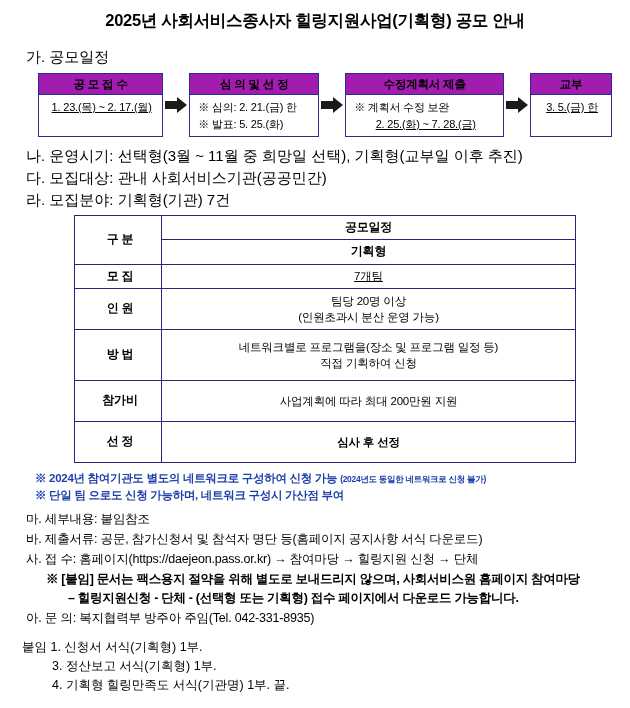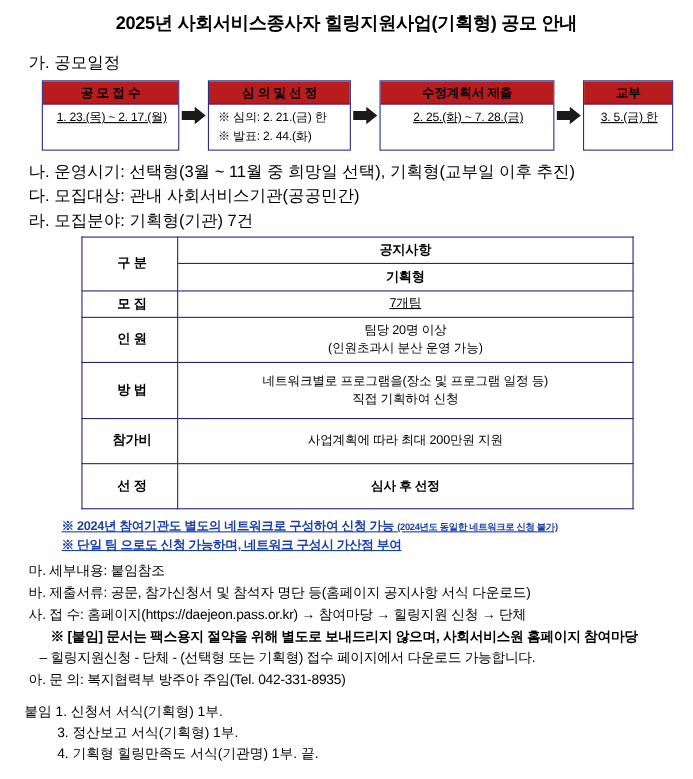--- a/index.html
+++ b/index.html
@@ -47,21 +47,21 @@
     margin: 6px 0 10px 22px;
     width: 574px;
   }
   .flow-box {
     border: 1px solid #2b2b8f;
     box-sizing: border-box;
     display: flex;
     flex-direction: column;
   }
   .flow-box .hd {
-    background: #b91c1c;
+    background: #a21caf;
     border-bottom: 1px solid #2b2b8f;
     text-align: center;
     font-size: 11.5px;
     font-weight: bold;
     padding: 3px 0 2px 0;
     letter-spacing: -0.2px;
   }
   .flow-box .bd {
     padding: 4px 6px 4px 8px;
     font-size: 11px;
@@ -110,47 +110,46 @@
     text-indent: 4px;
   }
   .tall { height: 34px; }
   .taller { height: 44px; }
   .ul { text-decoration: underline; }
   
   .note {
     color: #1c3faa;
     font-weight: bold;
     font-size: 11.5px;
-    margin: 0 0 2px 40px;
-    letter-spacing: -0.3px;
-    white-space: nowrap;
-    text-decoration: underline;
+    margin: 0 0 2px 19px;
+    letter-spacing: -0.3px;
+    white-space: nowrap;
   }
   .note .small {
     font-size: 8.5px;
     font-weight: bold;
   }
   .note-first { margin-top: 8px; }
   .body-line {
     margin: 0 0 3px 10px;
     font-size: 12.5px;
     white-space: nowrap;
     letter-spacing: -0.2px;
   }
   .indent-note {
     margin: 0 0 2px 30px;
     font-size: 12.5px;
     font-weight: bold;
     letter-spacing: -0.3px;
     white-space: nowrap;
   }
   .indent-note2 {
-    margin: 0 0 3px 20px;
-    font-size: 12.5px;
-    font-weight: normal;
+    margin: 0 0 3px 52px;
+    font-size: 12.5px;
+    font-weight: bold;
     letter-spacing: -0.3px;
     white-space: nowrap;
   }
   .attach-head {
     margin: 12px 0 2px 6px;
     font-size: 12.5px;
     white-space: nowrap;
   }
   .attach-item {
     margin: 0 0 2px 36px;
@@ -176,31 +175,32 @@
     </div>
     <div class="arrow">
       <svg width="23" height="16" viewBox="0 0 23 16">
           <polygon points="0,4 12,4 12,0 22,8 12,16 12,12 0,12" fill="#1a1a1a"></polygon>
         </svg>
     </div>
     <div class="flow-box b2">
       <div class="hd">심 의 및 선 정</div>
       <div class="bd">
         <div>※ 심의: 2. 21.(금) 한</div>
-        <div>※ 발표: 2. 44.(화)</div>
+        <div>※ 발표: 5. 25.(화)</div>
       </div>
     </div>
     <div class="arrow">
       <svg width="23" height="16" viewBox="0 0 23 16">
           <polygon points="0,4 12,4 12,0 22,8 12,16 12,12 0,12" fill="#1a1a1a"></polygon>
         </svg>
     </div>
     <div class="flow-box b3">
       <div class="hd">수정계획서 제출</div>
       <div class="bd">
+        <div>※ 계획서 수정 보완</div>
         <div class="c u">2. 25.(화) ~ 7. 28.(금)</div>
       </div>
     </div>
     <div class="arrow">
       <svg width="23" height="16" viewBox="0 0 23 16">
           <polygon points="0,4 12,4 12,0 22,8 12,16 12,12 0,12" fill="#1a1a1a"></polygon>
         </svg>
     </div>
     <div class="flow-box b4">
       <div class="hd">교부</div>
@@ -211,21 +211,21 @@
   </div>
 
   <div class="sec-line">나. 운영시기: 선택형(3월 ~ 11월 중 희망일 선택), 기획형(교부일 이후 추진)</div>
   <div class="sec-line">다. 모집대상: 관내 사회서비스기관(공공민간)</div>
   <div class="sec-line">라. 모집분야: 기획형(기관) 7건</div>
 
   <table class="main">
     <tbody>
         <tr>
       <th class="col-label" rowspan="2">구 분</th>
-      <th>공지사항</th>
+      <th>공모일정</th>
     </tr>
     <tr>
       <th>기획형</th>
     </tr>
     <tr>
       <td class="col-label">모 집</td>
       <td class="ul">7개팀</td>
     </tr>
     <tr>
       <td class="col-label tall">인 원</td>

